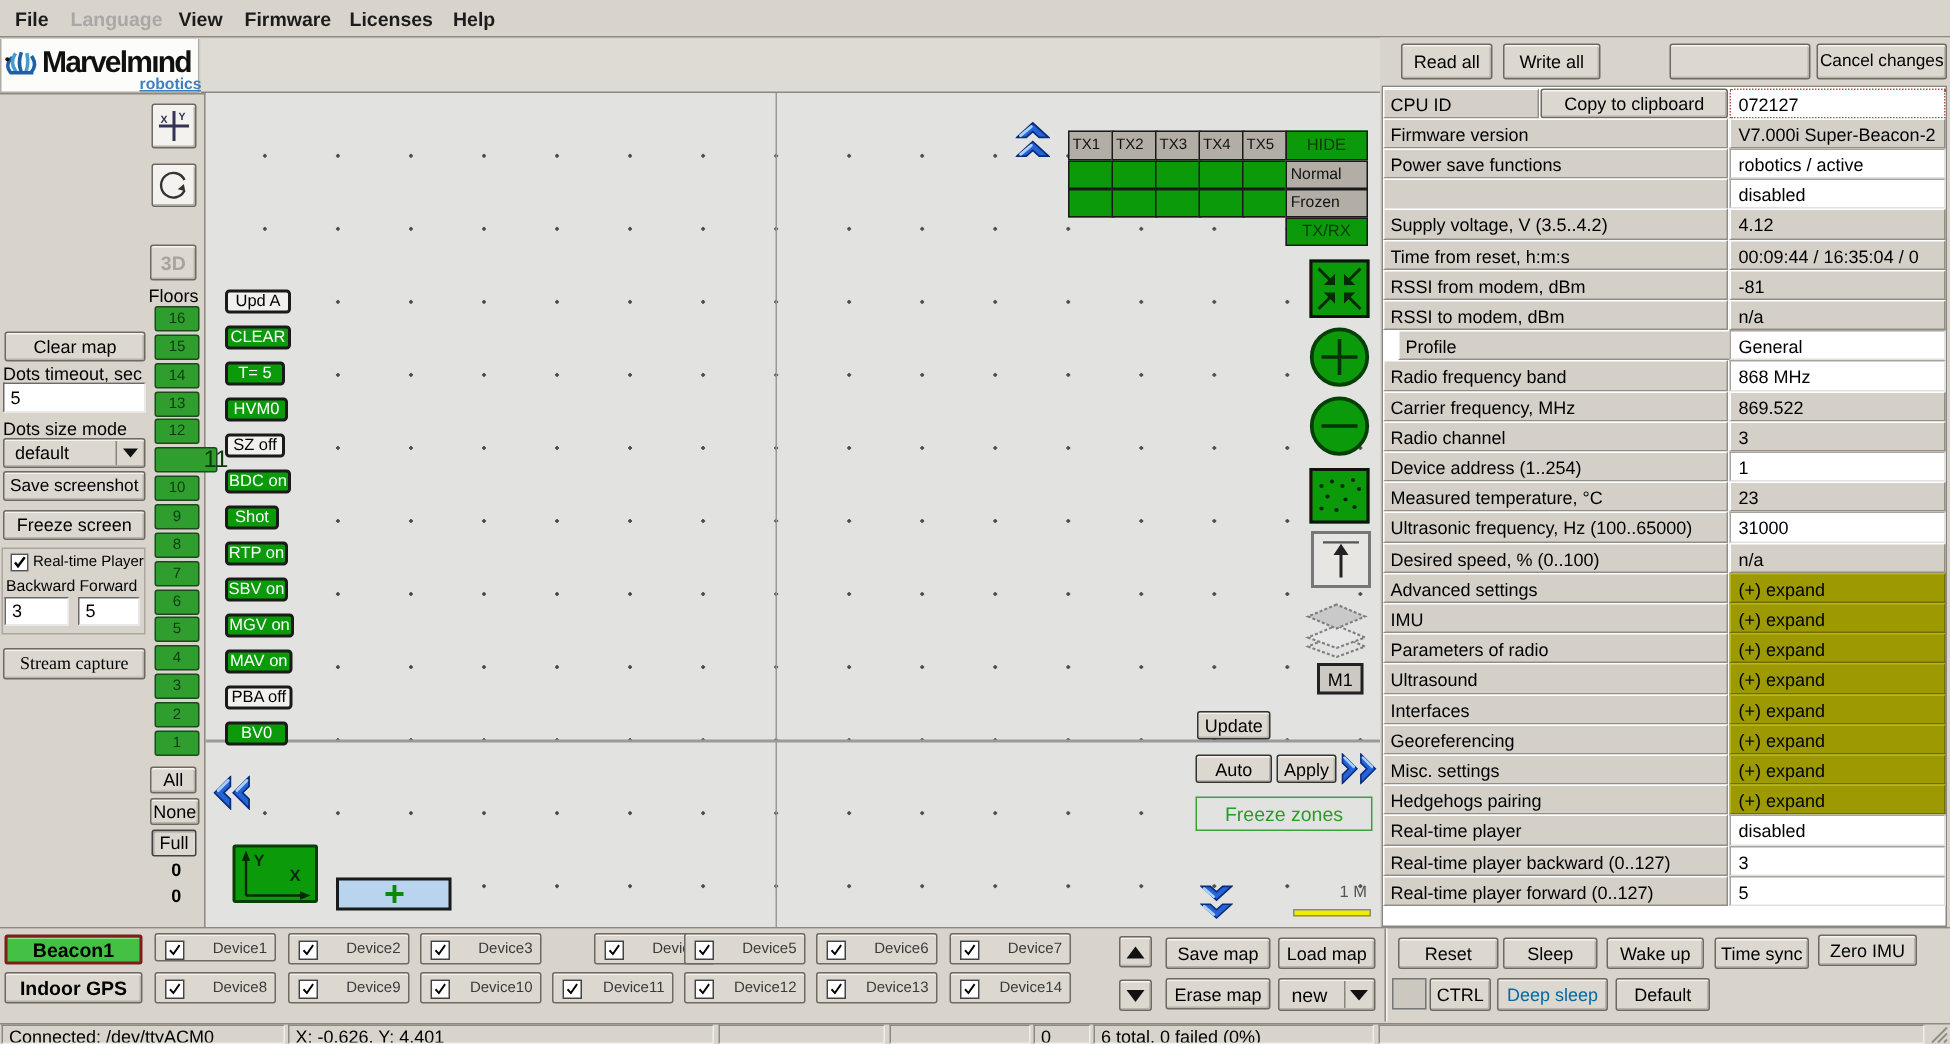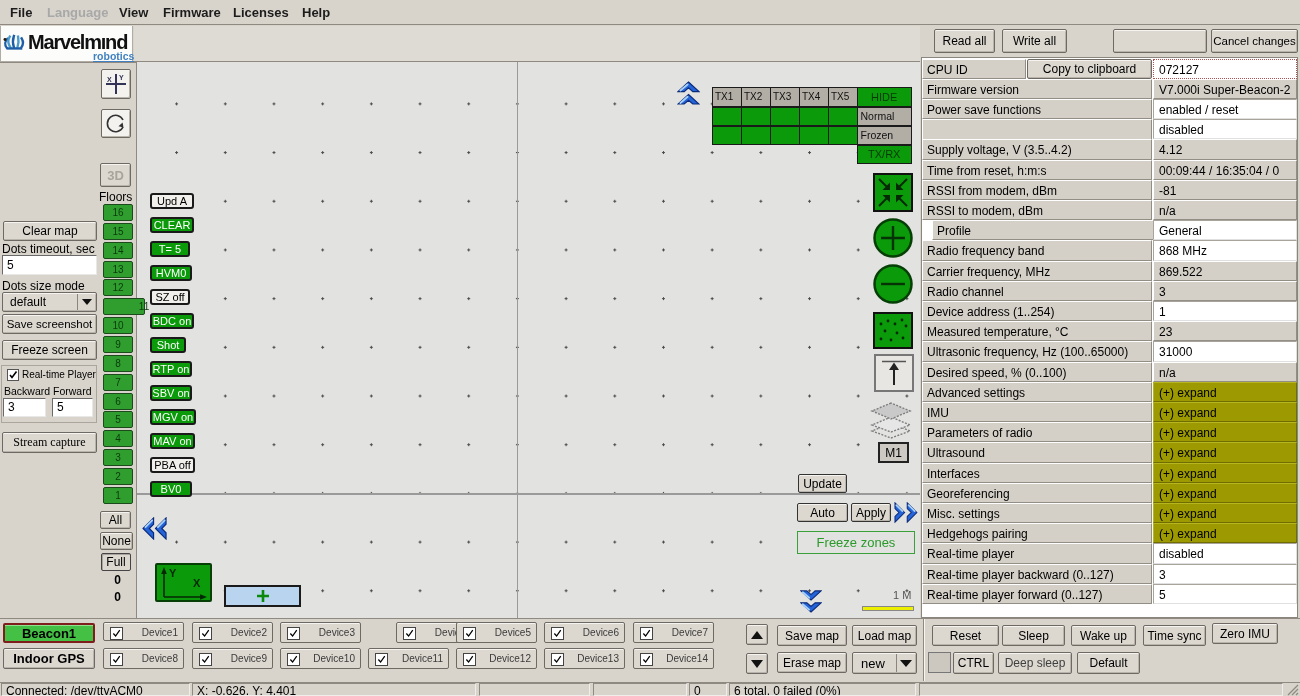--- a/index.html
+++ b/index.html
@@ -85,21 +85,21 @@
 <path d="M19.5 15.5 L14.5 14.2 L18.6 10.6 Z" fill="#333"></path>
     </svg>
   </div>
 <div class="btn" style="left:100px;top:163px;width:31px;height:24px;font-size:13px;font-weight:bold;color:#a8a49c;">3D</div>
 <div class="lbl" style="left:99px;top:190px;font-size:12px;">Floors</div>
 <div class="abs" style="left:103px;top:204.0px;width:30px;height:17px;background:#2f9e2f;border:1px solid #1c4a1c;border-radius:2px;display:flex;align-items:center;justify-content:center;font-size:10px;color:#0b3b0b;">16</div>
 <div class="abs" style="left:103px;top:222.8px;width:30px;height:17px;background:#2f9e2f;border:1px solid #1c4a1c;border-radius:2px;display:flex;align-items:center;justify-content:center;font-size:10px;color:#0b3b0b;">15</div>
 <div class="abs" style="left:103px;top:241.7px;width:30px;height:17px;background:#2f9e2f;border:1px solid #1c4a1c;border-radius:2px;display:flex;align-items:center;justify-content:center;font-size:10px;color:#0b3b0b;">14</div>
 <div class="abs" style="left:103px;top:260.6px;width:30px;height:17px;background:#2f9e2f;border:1px solid #1c4a1c;border-radius:2px;display:flex;align-items:center;justify-content:center;font-size:10px;color:#0b3b0b;">13</div>
 <div class="abs" style="left:103px;top:279.4px;width:30px;height:17px;background:#2f9e2f;border:1px solid #1c4a1c;border-radius:2px;display:flex;align-items:center;justify-content:center;font-size:10px;color:#0b3b0b;">12</div>
-<div class="abs" style="left:103px;top:298.2px;width:30px;height:17px;background:#2f9e2f;border:1px solid #1c4a1c;border-radius:2px;display:flex;align-items:center;justify-content:center;font-size:10px;color:#0b3b0b;padding-left:40px;">11</div>
+<div class="abs" style="left:103px;top:298.2px;width:30px;height:17px;background:#2f9e2f;border:1px solid #1c4a1c;border-radius:2px;display:flex;align-items:center;justify-content:center;font-size:16px;color:#0b3b0b;padding-left:40px;">11</div>
 <div class="abs" style="left:103px;top:317.1px;width:30px;height:17px;background:#2f9e2f;border:1px solid #1c4a1c;border-radius:2px;display:flex;align-items:center;justify-content:center;font-size:10px;color:#0b3b0b;">10</div>
 <div class="abs" style="left:103px;top:336.0px;width:30px;height:17px;background:#2f9e2f;border:1px solid #1c4a1c;border-radius:2px;display:flex;align-items:center;justify-content:center;font-size:10px;color:#0b3b0b;">9</div>
 <div class="abs" style="left:103px;top:354.8px;width:30px;height:17px;background:#2f9e2f;border:1px solid #1c4a1c;border-radius:2px;display:flex;align-items:center;justify-content:center;font-size:10px;color:#0b3b0b;">8</div>
 <div class="abs" style="left:103px;top:373.6px;width:30px;height:17px;background:#2f9e2f;border:1px solid #1c4a1c;border-radius:2px;display:flex;align-items:center;justify-content:center;font-size:10px;color:#0b3b0b;">7</div>
 <div class="abs" style="left:103px;top:392.5px;width:30px;height:17px;background:#2f9e2f;border:1px solid #1c4a1c;border-radius:2px;display:flex;align-items:center;justify-content:center;font-size:10px;color:#0b3b0b;">6</div>
 <div class="abs" style="left:103px;top:411.4px;width:30px;height:17px;background:#2f9e2f;border:1px solid #1c4a1c;border-radius:2px;display:flex;align-items:center;justify-content:center;font-size:10px;color:#0b3b0b;">5</div>
 <div class="abs" style="left:103px;top:430.2px;width:30px;height:17px;background:#2f9e2f;border:1px solid #1c4a1c;border-radius:2px;display:flex;align-items:center;justify-content:center;font-size:10px;color:#0b3b0b;">4</div>
 <div class="abs" style="left:103px;top:449.1px;width:30px;height:17px;background:#2f9e2f;border:1px solid #1c4a1c;border-radius:2px;display:flex;align-items:center;justify-content:center;font-size:10px;color:#0b3b0b;">3</div>
 <div class="abs" style="left:103px;top:467.9px;width:30px;height:17px;background:#2f9e2f;border:1px solid #1c4a1c;border-radius:2px;display:flex;align-items:center;justify-content:center;font-size:10px;color:#0b3b0b;">2</div>
 <div class="abs" style="left:103px;top:486.8px;width:30px;height:17px;background:#2f9e2f;border:1px solid #1c4a1c;border-radius:2px;display:flex;align-items:center;justify-content:center;font-size:10px;color:#0b3b0b;">1</div>
@@ -244,21 +244,21 @@
 <div class="btn" style="left:1002px;top:29px;width:65px;height:24px;">Write all</div>
 <div class="btn" style="left:1113px;top:29px;width:94px;height:24px;"></div>
 <div class="btn" style="left:1211px;top:29px;width:87px;height:24px;font-size:11.5px;">Cancel changes</div>
 <div class="abs" style="left:921px;top:57px;width:377px;height:561px;background:#fff;border:1px solid #8a867e;"></div>
 <div class="abs" style="left:922px;top:58.6px;width:104px;height:20.2px;background:#d4d0c8;border:1px solid #fff;border-right-color:#928e86;border-bottom-color:#928e86;font-size:12px;padding:3px 0 0 4px;">CPU ID</div>
 <div class="btn" style="left:1027px;top:58.6px;width:125px;height:20px;font-size:12px;">Copy to clipboard</div>
 <div class="abs" style="left:1153px;top:58.6px;width:144px;height:20.2px;background:#fff;border:1px dotted #b05050;font-size:12px;padding:3px 0 0 5px;">072127</div>
 <div class="abs" style="left:922px;top:78.8px;width:230px;height:20.2px;background:#d4d0c8;border:1px solid #fff;border-right-color:#928e86;border-bottom-color:#928e86;font-size:12px;padding:3px 0 0 4px;white-space:nowrap;">Firmware version</div>
 <div class="abs" style="left:1153px;top:78.8px;width:144px;height:20.2px;background:#d4d0c8;border:1px solid #fff;border-right-color:#928e86;border-bottom-color:#928e86;font-size:12px;padding:3px 0 0 5px;white-space:nowrap;">V7.000i Super-Beacon-2</div>
 <div class="abs" style="left:922px;top:99.0px;width:230px;height:20.2px;background:#d4d0c8;border:1px solid #fff;border-right-color:#928e86;border-bottom-color:#928e86;font-size:12px;padding:3px 0 0 4px;white-space:nowrap;">Power save functions</div>
-<div class="abs" style="left:1153px;top:99.0px;width:144px;height:20.2px;background:#fff;border:1px solid #a8a49c;border-bottom-color:#e0e0e0;border-right-color:#e0e0e0;font-size:12px;padding:3px 0 0 5px;white-space:nowrap;">enabled / reset</div>
+<div class="abs" style="left:1153px;top:99.0px;width:144px;height:20.2px;background:#fff;border:1px solid #a8a49c;border-bottom-color:#e0e0e0;border-right-color:#e0e0e0;font-size:12px;padding:3px 0 0 5px;white-space:nowrap;">robotics / active</div>
 <div class="abs" style="left:922px;top:119.2px;width:230px;height:20.2px;background:#d4d0c8;border:1px solid #fff;border-right-color:#928e86;border-bottom-color:#928e86;font-size:12px;padding:20px 0 0 4px;white-space:nowrap;text-align:right;">Hedgehog mode</div>
 <div class="abs" style="left:1153px;top:119.2px;width:144px;height:20.2px;background:#fff;border:1px solid #a8a49c;border-bottom-color:#e0e0e0;border-right-color:#e0e0e0;font-size:12px;padding:3px 0 0 5px;white-space:nowrap;">disabled</div>
 <div class="abs" style="left:922px;top:139.4px;width:230px;height:20.2px;background:#d4d0c8;border:1px solid #fff;border-right-color:#928e86;border-bottom-color:#928e86;font-size:12px;padding:3px 0 0 4px;white-space:nowrap;">Supply voltage, V (3.5..4.2)</div>
 <div class="abs" style="left:1153px;top:139.4px;width:144px;height:20.2px;background:#d4d0c8;border:1px solid #fff;border-right-color:#928e86;border-bottom-color:#928e86;font-size:12px;padding:3px 0 0 5px;white-space:nowrap;">4.12</div>
 <div class="abs" style="left:922px;top:159.6px;width:230px;height:20.2px;background:#d4d0c8;border:1px solid #fff;border-right-color:#928e86;border-bottom-color:#928e86;font-size:12px;padding:3px 0 0 4px;white-space:nowrap;">Time from reset, h:m:s</div>
 <div class="abs" style="left:1153px;top:159.6px;width:144px;height:20.2px;background:#d4d0c8;border:1px solid #fff;border-right-color:#928e86;border-bottom-color:#928e86;font-size:12px;padding:3px 0 0 5px;white-space:nowrap;">00:09:44 / 16:35:04 / 0</div>
 <div class="abs" style="left:922px;top:179.8px;width:230px;height:20.2px;background:#d4d0c8;border:1px solid #fff;border-right-color:#928e86;border-bottom-color:#928e86;font-size:12px;padding:3px 0 0 4px;white-space:nowrap;">RSSI from modem, dBm</div>
 <div class="abs" style="left:1153px;top:179.8px;width:144px;height:20.2px;background:#d4d0c8;border:1px solid #fff;border-right-color:#928e86;border-bottom-color:#928e86;font-size:12px;padding:3px 0 0 5px;white-space:nowrap;">-81</div>
 <div class="abs" style="left:922px;top:200.0px;width:230px;height:20.2px;background:#d4d0c8;border:1px solid #fff;border-right-color:#928e86;border-bottom-color:#928e86;font-size:12px;padding:3px 0 0 4px;white-space:nowrap;">RSSI to modem, dBm</div>
 <div class="abs" style="left:1153px;top:200.0px;width:144px;height:20.2px;background:#d4d0c8;border:1px solid #fff;border-right-color:#928e86;border-bottom-color:#928e86;font-size:12px;padding:3px 0 0 5px;white-space:nowrap;">n/a</div>
@@ -431,21 +431,21 @@
     </span></div>
 <div class="abs" style="left:923px;top:619px;width:1px;height:62px;background:#8e8a82;"></div>
 <div class="abs" style="left:924px;top:619px;width:1px;height:62px;background:#f8f6f2;"></div>
 <div class="btn" style="left:932px;top:625px;width:67px;height:21px;">Reset</div>
 <div class="btn" style="left:1002px;top:625px;width:63px;height:21px;">Sleep</div>
 <div class="btn" style="left:1071px;top:625px;width:65px;height:21px;">Wake up</div>
 <div class="btn" style="left:1143px;top:625px;width:63px;height:21px;">Time sync</div>
 <div class="btn" style="left:1212px;top:623px;width:66px;height:21px;">Zero IMU</div>
 <div class="abs" style="left:928px;top:652px;width:23px;height:21px;background:#ccc8c0;border:1px solid #777;"></div>
 <div class="btn" style="left:953px;top:652px;width:41px;height:22px;">CTRL</div>
-<div class="btn" style="left:998px;top:652px;width:74px;height:22px;color:#404040;">Deep sleep</div>
+<div class="btn" style="left:998px;top:652px;width:74px;height:22px;color:#0369a1;">Deep sleep</div>
 <div class="btn" style="left:1077px;top:652px;width:63px;height:22px;">Default</div>
 <div class="abs" style="left:0;top:682px;width:1300px;height:14px;background:#d8d4cc;border-top:1px solid #8e8a82;"></div>
 <div class="abs" style="left:1px;top:683px;width:189px;height:13px;border:1px solid #8e8a82;border-bottom-color:#f0eeea;border-right-color:#f0eeea;font-size:12px;padding-left:4px;white-space:nowrap;overflow:hidden;">Connected: /dev/ttyACM0</div>
 <div class="abs" style="left:192px;top:683px;width:284px;height:13px;border:1px solid #8e8a82;border-bottom-color:#f0eeea;border-right-color:#f0eeea;font-size:12px;padding-left:4px;white-space:nowrap;overflow:hidden;">X: -0.626, Y: 4.401</div>
 <div class="abs" style="left:479px;top:683px;width:111px;height:13px;border:1px solid #8e8a82;border-bottom-color:#f0eeea;border-right-color:#f0eeea;font-size:12px;padding-left:4px;white-space:nowrap;overflow:hidden;"></div>
 <div class="abs" style="left:593px;top:683px;width:94px;height:13px;border:1px solid #8e8a82;border-bottom-color:#f0eeea;border-right-color:#f0eeea;font-size:12px;padding-left:4px;white-space:nowrap;overflow:hidden;"></div>
 <div class="abs" style="left:689px;top:683px;width:38px;height:13px;border:1px solid #8e8a82;border-bottom-color:#f0eeea;border-right-color:#f0eeea;font-size:12px;padding-left:4px;white-space:nowrap;overflow:hidden;">0</div>
 <div class="abs" style="left:729px;top:683px;width:187px;height:13px;border:1px solid #8e8a82;border-bottom-color:#f0eeea;border-right-color:#f0eeea;font-size:12px;padding-left:4px;white-space:nowrap;overflow:hidden;">6 total, 0 failed (0%)</div>
 <div class="abs" style="left:919px;top:683px;width:364px;height:13px;border:1px solid #8e8a82;border-bottom-color:#f0eeea;border-right-color:#f0eeea;font-size:12px;padding-left:4px;white-space:nowrap;overflow:hidden;"></div>
 <svg class="abs" style="left:1286px;top:683px;" width="13" height="13" viewBox="0 0 13 13">

